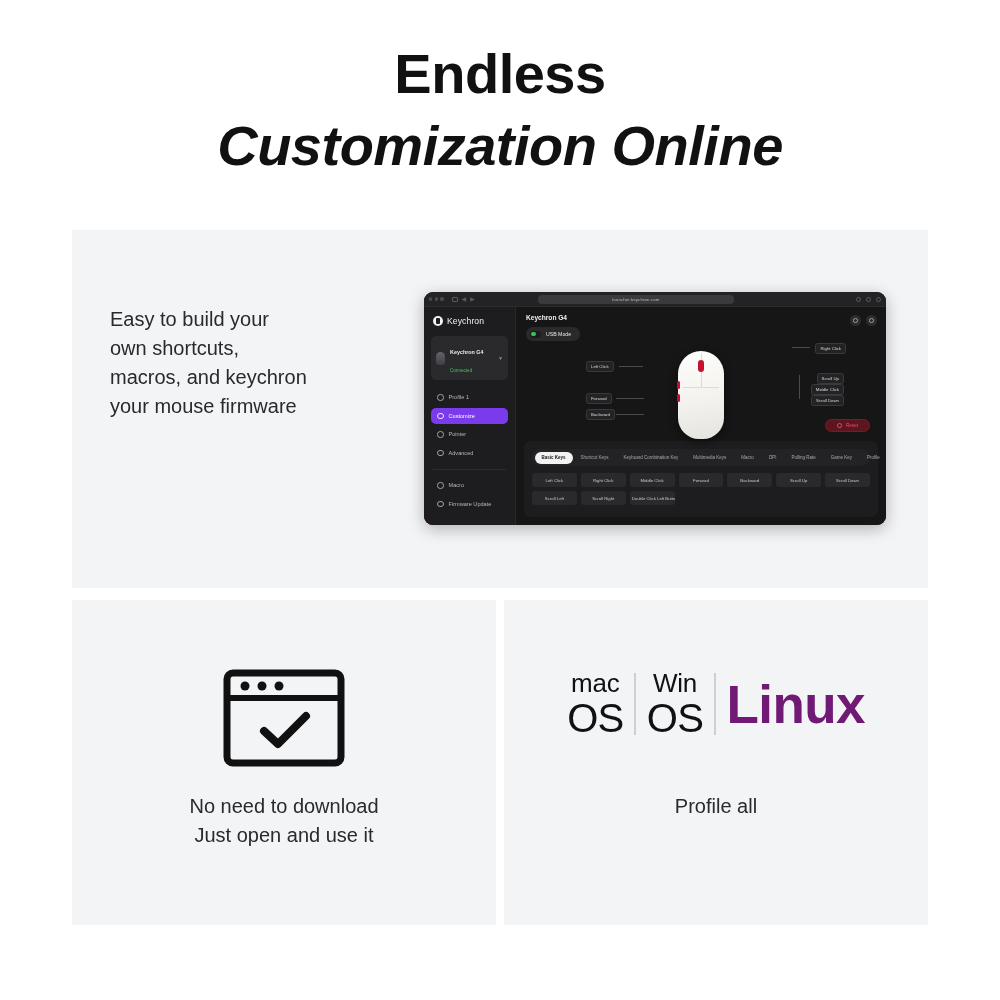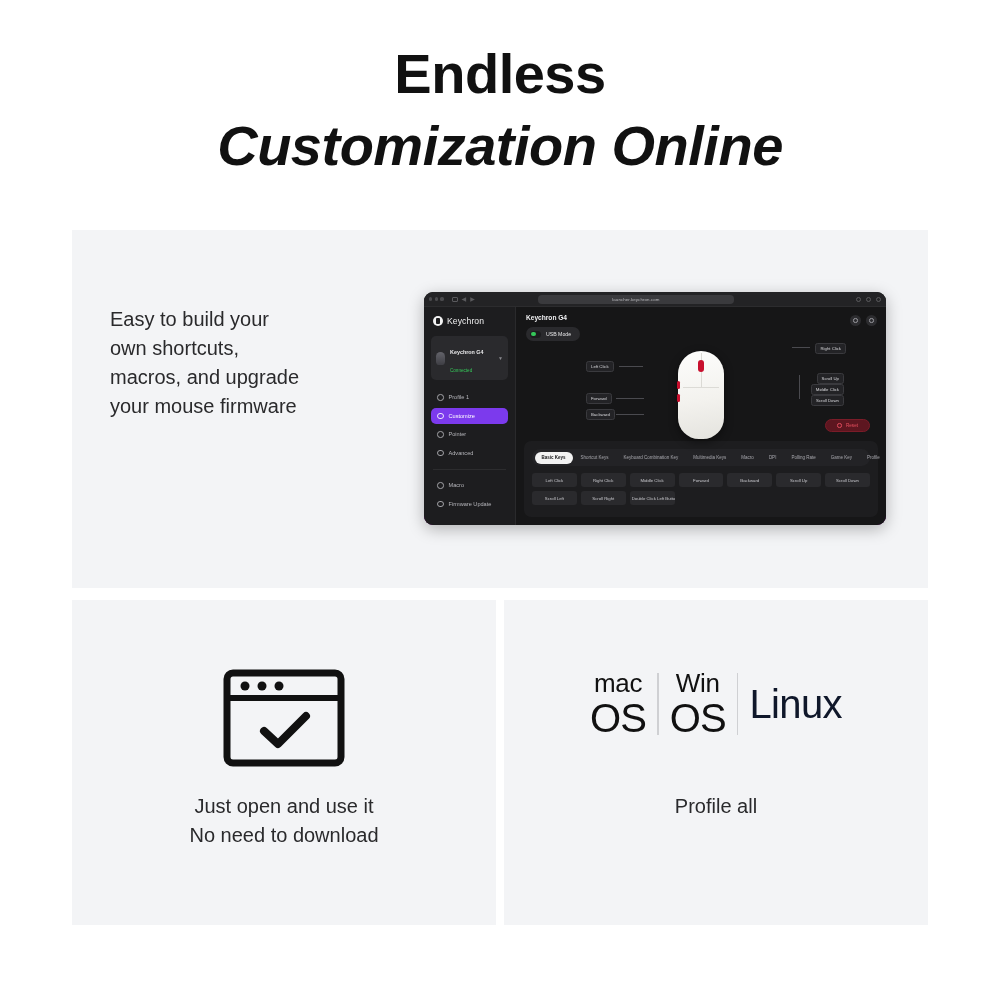--- a/index.html
+++ b/index.html
@@ -201,21 +201,21 @@
     font-size: 20px; line-height: 29px; color: #2a2a2c;
   }
 
   .os-row {
     position: absolute; left: 0; top: 70px; width: 100%;
     display: flex; align-items: center; justify-content: center; gap: 11px;
   }
   .os-stack { display: flex; flex-direction: column; align-items: center; line-height: 1; }
   .os-top { font-size: 26px; font-weight: 400; color: #111; letter-spacing: -0.3px; }
   .os-bot { font-size: 40px; font-weight: 500; color: #111; letter-spacing: -0.8px; margin-top: 2px;}
-  .os-single { font-size: 40px; font-weight: 400; color: #0f172a; letter-spacing: -0.6px; }
+  .os-single { font-size: 53px; font-weight: 700; color: #701a75; letter-spacing: -0.6px; }
   .os-div { width: 1.5px; height: 62px; background: #cfd0d3; }
   .br-caption {
     position: absolute; left: 0; top: 192px; width: 100%; text-align: center;
     font-size: 20px; line-height: 29px; color: #2a2a2c;
   }
 </style>
 </head>
 <body>
 
 <div class="page">
@@ -223,21 +223,21 @@
   <h1 class="heading">
     <span>Endless</span>
     <span class="l2">Customization Online</span>
   </h1>
 
   <section class="card hero-card">
 
     <div class="hero-text">
       <div>Easy to build your</div>
       <div>own shortcuts,</div>
-      <div>macros, and upgrade</div>
+      <div>macros, and keychron</div>
       <div>your mouse firmware</div>
     </div>
 
     <div class="app-window">
 
       <div class="chrome">
         <div class="dots">
           <span class="dot"></span>
           <span class="dot"></span>
           <span class="dot"></span>
@@ -396,22 +396,22 @@
       <svg width="124" height="100" viewBox="0 0 124 100" fill="none" xmlns="http://www.w3.org/2000/svg">
         <rect x="5" y="5" width="114" height="90" rx="6" stroke="#111111" stroke-width="7"></rect>
         <line x1="5" y1="30" x2="119" y2="30" stroke="#111111" stroke-width="6"></line>
         <circle cx="23" cy="18" r="4.5" fill="#111111"></circle>
         <circle cx="40" cy="18" r="4.5" fill="#111111"></circle>
         <circle cx="57" cy="18" r="4.5" fill="#111111"></circle>
         <path d="M42 63 L56 76 L84 48" stroke="#111111" stroke-width="8" stroke-linecap="round" stroke-linejoin="round"></path>
       </svg>
     </div>
     <div class="bl-caption">
+      <div>No need to download</div>
       <div>Just open and use it</div>
-      <div>No need to download</div>
     </div>
   </section>
 
   <section class="card card-br">
     <div class="os-row">
       <div class="os-stack">
         <span class="os-top">mac</span>
         <span class="os-bot">OS</span>
       </div>
       <span class="os-div"></span>

